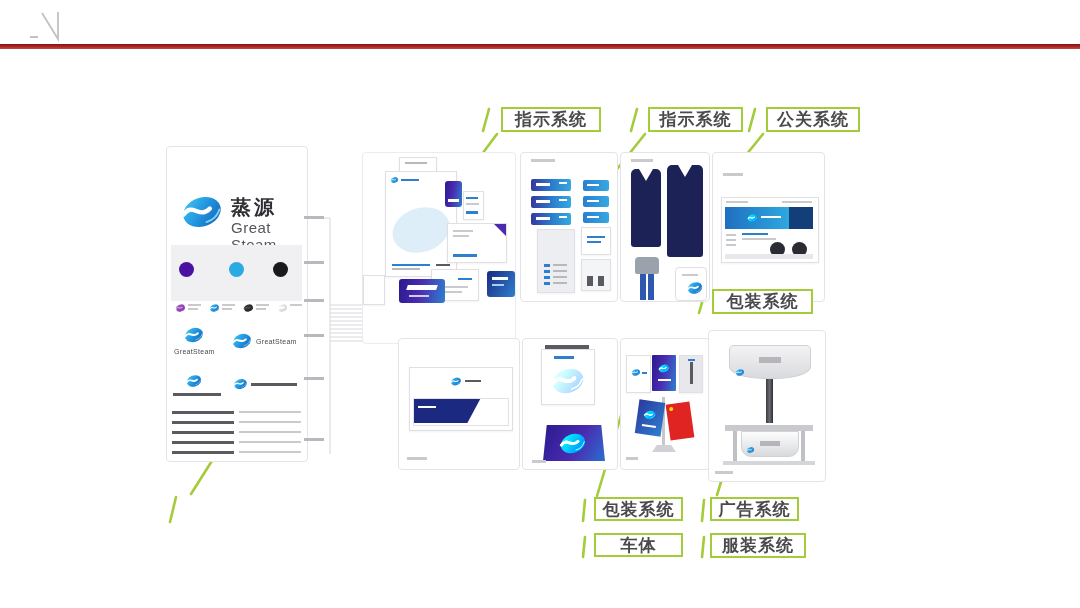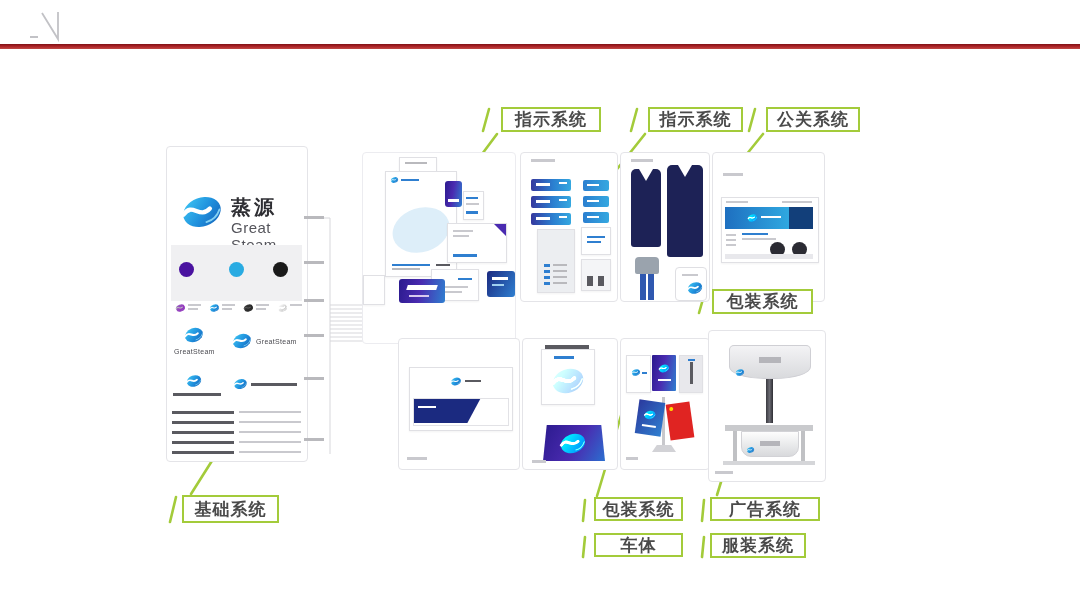--- a/index.html
+++ b/index.html
@@ -394,20 +394,19 @@
         </svg>
     </div>
     <div class="abs" style="left:14px;top:130px;width:92px;height:4px;background:#d5d6d9;"></div>
     <div class="bar light" style="left:6px;top:140px;width:18px;height:3px;"></div>
   </div>
 
   <div class="sys-label" style="left:501px;top:107px;width:100px;height:25px;">指示系统</div>
   <div class="sys-label" style="left:648px;top:107px;width:95px;height:25px;">指示系统</div>
   <div class="sys-label" style="left:766px;top:107px;width:94px;height:25px;">公关系统</div>
   <div class="sys-label" style="left:712px;top:289px;width:101px;height:25px;">包装系统</div>
-  <div class="sys-label" style="left:182px;top:495px;width:97px;height:28px;">基础系统</div>
   <div class="sys-label" style="left:594px;top:497px;width:89px;height:24px;">包装系统</div>
   <div class="sys-label" style="left:594px;top:533px;width:89px;height:24px;">车体</div>
-  <div class="sys-label" style="left:710px;top:497px;width:110px;height:24px;">广告系统</div>
+  <div class="sys-label" style="left:710px;top:497px;width:89px;height:24px;">广告系统</div>
   <div class="sys-label" style="left:710px;top:533px;width:96px;height:25px;">服装系统</div>
 
 
 </div>
 
 </body></html>

